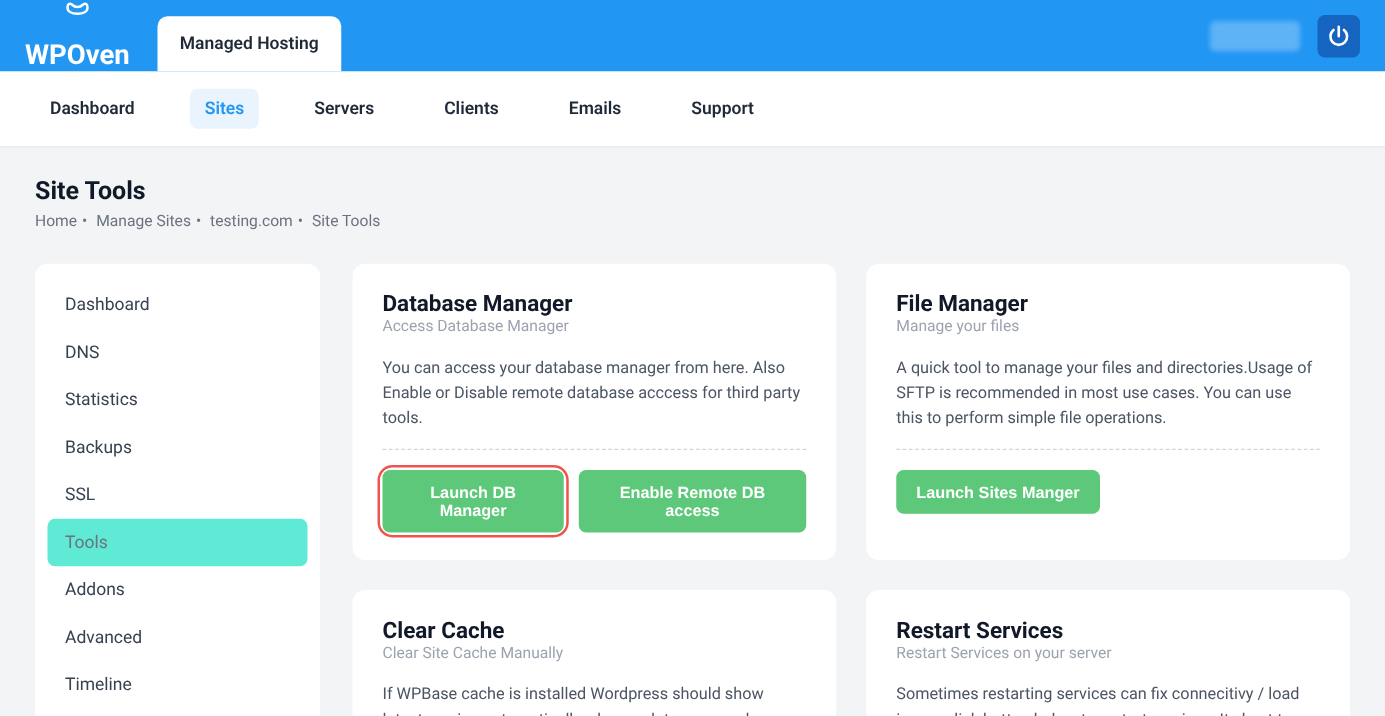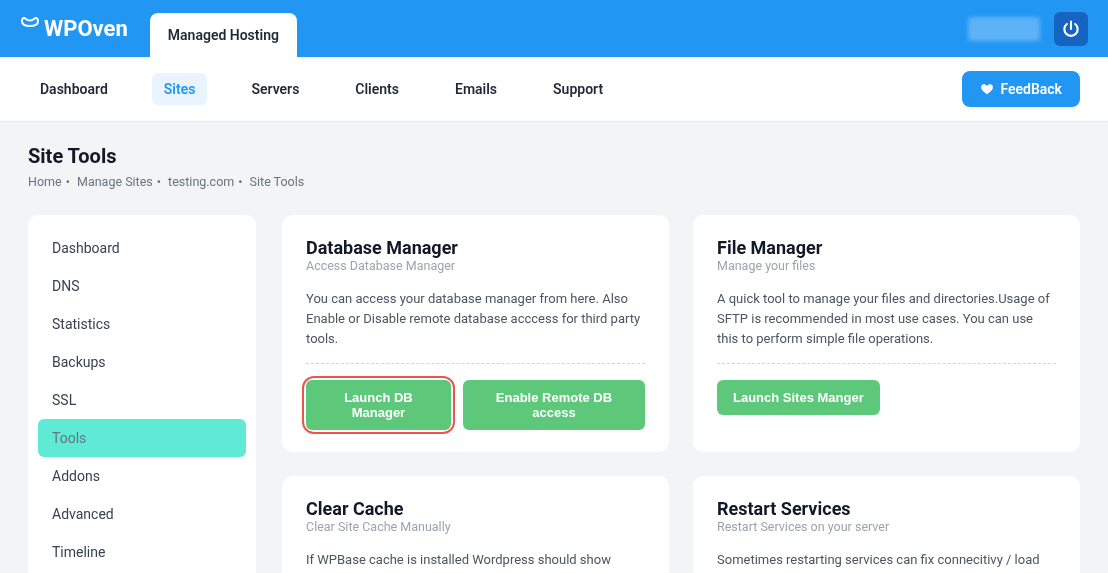--- a/index.html
+++ b/index.html
@@ -1,19 +1,19 @@
 <!DOCTYPE html>
 <html><head>
 <meta charset="utf-8">
 <style>
   * { box-sizing: border-box; margin: 0; padding: 0; }
   body { font-family: -apple-system, BlinkMacSystemFont, "Segoe UI", Roboto, Arial, sans-serif; background: #f3f4f6; color: #1f2937; width: 1108px; }
   
   .topbar { background: #2196f3; height: 57px; display: flex; align-items: center; padding: 0 20px; position: relative; }
-  .logo { color: #fff; font-weight: 700; font-size: 22px; display: flex; align-items: center; gap: 4px; }
+  .logo { color: #fff; font-weight: 700; font-size: 22px; display: flex; align-items: center; gap: 4px; flex-direction: column; }
   .logo-mitt { display: inline-block; }
   .top-tab { background: #fff; color: #1f2937; border-radius: 8px 8px 0 0; padding: 10px 18px; font-weight: 600; font-size: 14px; margin-left: 22px; align-self: flex-end; height: 44px; display:flex; align-items:center;}
   .topbar-right { margin-left: auto; display: flex; align-items: center; gap: 14px; }
   .account-blur { width: 72px; height: 24px; background: rgba(255,255,255,0.28); border-radius: 4px; filter: blur(2px); }
   .power-btn { width: 34px; height: 34px; background: #1565c0; border-radius: 6px; display:flex; align-items:center; justify-content:center; color:#fff; cursor:pointer;}
   
   .navbar { background: #fff; display: flex; align-items: center; padding: 14px 28px; gap: 32px; border-bottom: 1px solid #e5e7eb; }
   .nav-item { font-weight: 600; font-size: 14px; color: #1f2937; cursor: pointer; padding: 8px 12px; border-radius: 6px; }
   .nav-item.active { color: #2196f3; background: #e9f4fe; text-align: center; }
   .feedback-btn { margin-left: auto; background: #2196f3; color: #fff; border-radius: 8px; padding: 10px 18px; font-weight: 600; font-size: 14px; display:flex; align-items:center; gap:6px; cursor:pointer;}
@@ -63,26 +63,20 @@
   </div>
 </div>
 
 <div class="navbar">
   <div class="nav-item"><span>Dashboard</span></div>
   <div class="nav-item active"><span>Sites</span></div>
   <div class="nav-item"><span>Servers</span></div>
   <div class="nav-item"><span>Clients</span></div>
   <div class="nav-item"><span>Emails</span></div>
   <div class="nav-item"><span>Support</span></div>
-  <div class="feedback-btn">
-    <svg width="14" height="14" viewBox="0 0 24 24">
-        <path fill="#fff" d="M12 21s-7-4.5-9.5-9C.5 8 3 4 7 4c2 0 3.5 1 5 3 1.5-2 3-3 5-3 4 0 6.5 4 4.5 8C19 16.5 12 21 12 21z"></path>
-      </svg>
-    <span>FeedBack</span>
-  </div>
 </div>
 
 <div class="page-header">
   <div class="page-title">Site Tools</div>
   <div class="breadcrumbs">
     <a>Home</a><span>•</span>
     <a>Manage Sites</a><span>•</span>
     <a>testing.com</a><span>•</span>
     <a>Site Tools</a>
   </div>

